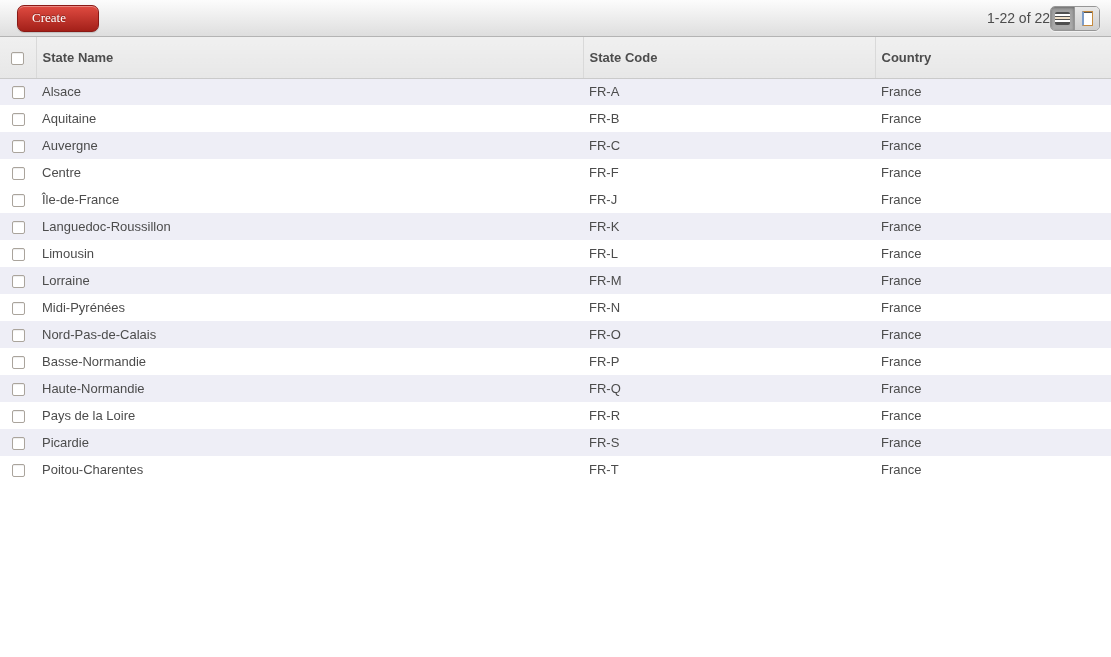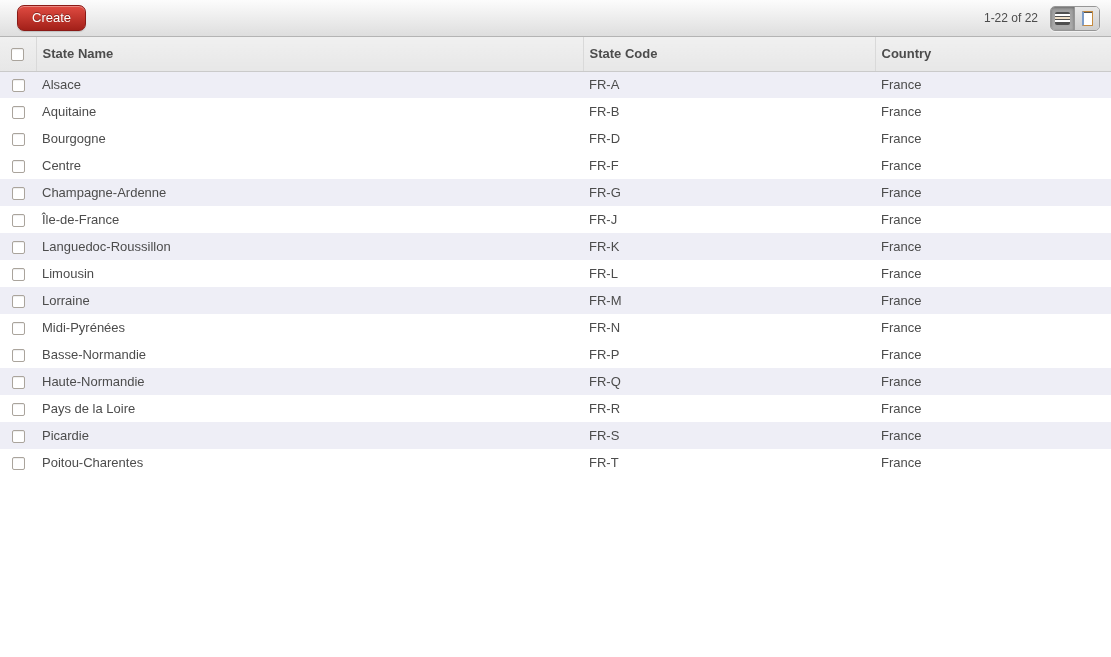--- a/index.html
+++ b/index.html
@@ -17,36 +17,36 @@
     height: 37px;
     background: linear-gradient(to bottom, #fcfcfc, #dedede);
     border-bottom: 1px solid #b4b4b4;
     display: flex;
     align-items: center;
     justify-content: space-between;
     box-sizing: border-box;
     padding: 0 11px 0 17px;
   }
   .create-btn {
-    font-family: Liberation Sans, sans-serif;
+    font-family: Liberation Serif, serif;
     font-size: 13px;
     color: #ffffff;
     text-shadow: 0 -1px 0 rgba(0,0,0,0.35);
     background: linear-gradient(to bottom, var(--accent-red-light), var(--accent-red-dark));
     border: 1px solid #8a1a16;
     border-radius: 7px;
-    padding: 4px 14px 5px 14px;
+    padding: 4px 32px 5px 14px;
     box-shadow: inset 0 1px 0 rgba(255,255,255,0.35), 0 1px 1px rgba(0,0,0,0.15);
     cursor: pointer;
   }
   .topbar-right { display: flex; align-items: center; }
   .pager {
-    font-size: 12px;
+    font-size: 14px;
     color: #4c4c4c;
-    margin-right: 12px;
+    margin-right: 0;
     white-space: nowrap;
   }
   .switcher {
     display: inline-flex;
     border: 1px solid #969696;
     border-radius: 5px;
     overflow: hidden;
     box-shadow: 0 1px 1px rgba(255,255,255,0.6);
   }
   .sw-btn {
@@ -90,21 +90,21 @@
     width: 1111px;
     font-size: 13px;
     color: #4c4c4c;
   }
   col.c-cb { width: 36px; }
   col.c-name { width: 547px; }
   col.c-code { width: 292px; }
   col.c-country { width: 236px; }
 
   thead th {
-    height: 34px;
+    height: 41px;
     background: linear-gradient(to bottom, #f0f0f0, #e7e7e7);
     border-bottom: 1px solid #cacaca;
     font-weight: bold;
     font-size: 13px;
     color: #4c4c4c;
     text-align: left;
     padding: 0 0 0 6px;
     box-sizing: border-box;
     border-left: 1px solid #d9d9d9;
   }
@@ -191,44 +191,36 @@
     <td>France</td>
   </tr>
         <tr>
     <td class="cell-cb">
       <input type="checkbox" class="cb" style="">
     </td>
     <td>Aquitaine</td>
     <td>FR-B</td>
     <td>France</td>
   </tr>
-        <tr>
-    <td class="cell-cb">
-      <input type="checkbox" class="cb" style="">
-    </td>
-    <td>Bourgogne</td>
-    <td>FR-D</td>
+        <tr class="stripe">
+    <td class="cell-cb">
+      <input type="checkbox" class="cb" style="">
+    </td>
+    <td>Auvergne</td>
+    <td>FR-C</td>
     <td>France</td>
   </tr>
         <tr>
     <td class="cell-cb">
       <input type="checkbox" class="cb" style="">
     </td>
     <td>Centre</td>
     <td>FR-F</td>
     <td>France</td>
   </tr>
-        <tr class="stripe">
-    <td class="cell-cb">
-      <input type="checkbox" class="cb" style="">
-    </td>
-    <td>Champagne-Ardenne</td>
-    <td>FR-G</td>
-    <td>France</td>
-  </tr>
         <tr>
     <td class="cell-cb">
       <input type="checkbox" class="cb" style="">
     </td>
     <td>Île-de-France</td>
     <td>FR-J</td>
     <td>France</td>
   </tr>
         <tr class="stripe">
     <td class="cell-cb">
@@ -255,20 +247,28 @@
     <td>France</td>
   </tr>
         <tr>
     <td class="cell-cb">
       <input type="checkbox" class="cb" style="">
     </td>
     <td>Midi-Pyrénées</td>
     <td>FR-N</td>
     <td>France</td>
   </tr>
+        <tr class="stripe">
+    <td class="cell-cb">
+      <input type="checkbox" class="cb" style="">
+    </td>
+    <td>Nord-Pas-de-Calais</td>
+    <td>FR-O</td>
+    <td>France</td>
+  </tr>
         <tr>
     <td class="cell-cb">
       <input type="checkbox" class="cb" style="">
     </td>
     <td>Basse-Normandie</td>
     <td>FR-P</td>
     <td>France</td>
   </tr>
         <tr class="stripe">
     <td class="cell-cb">

